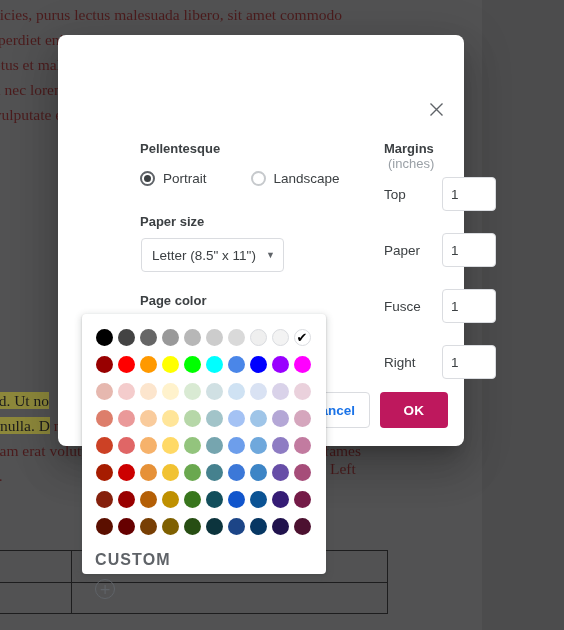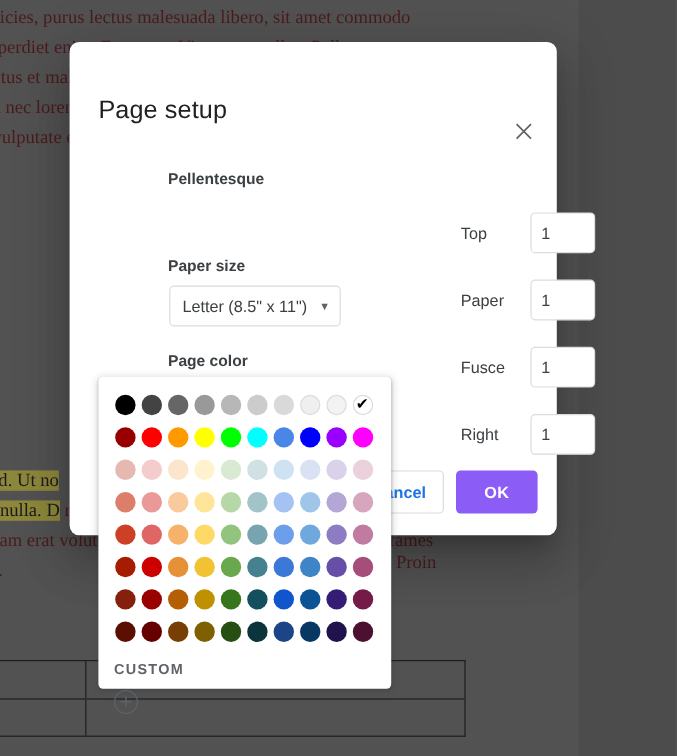--- a/index.html
+++ b/index.html
@@ -177,21 +177,21 @@
     min-width: 64px; height: 36px;
     border: 1px solid #dadce0; border-radius: 4px;
     background: #fff;
     color: #1a73e8; font-size: 13.5px; font-weight: bold;
     padding: 0 14px; cursor: pointer;
     font-family: "Liberation Sans", sans-serif;
   }
   #ok-button {
     min-width: 68px; height: 36px;
     border: none; border-radius: 4px;
-    background: #8b5cf6; color: #fff;
+    background: #be185d; color: #fff;
     font-size: 13.5px; font-weight: bold;
     padding: 0 18px; cursor: pointer;
     font-family: "Liberation Sans", sans-serif;
     letter-spacing: .3px;
   }
   #setdefault-button {
     position: absolute; left: 82px; bottom: 18px;
     height: 36px; border: none; background: transparent;
     color: #1a73e8; font-size: 13.5px; font-weight: bold;
     cursor: pointer; padding: 0 8px;
@@ -226,21 +226,21 @@
     position: relative;
     display: flex; align-items: center; justify-content: center;
   }
   .swatch.bordered { border: 1px solid #dadce0; }
   .check-glyph {
     font-size: 13px; color: #000; line-height: 1;
     font-family: "DejaVu Sans", sans-serif;
   }
   #custom-label {
     margin: 14px 0 10px 13px;
-    font-size: 12px; font-weight: bold;
+    font-size: 16px; font-weight: bold;
     letter-spacing: 1.1px;
     color: #5f6368;
   }
   #custom-add-button {
     margin: 7px 0 0 13px;
     width: 20px; height: 20px; border-radius: 50%;
     border: 1.4px solid #5f6368;
     color: #5f6368;
     display: flex; align-items: center; justify-content: center;
     font-size: 14px; line-height: 1;
@@ -258,61 +258,76 @@
 netus et malesuada fames ac turpis egestas. Proin pede
 an nec lorem. Nunc lectus pede, ultrices a, auctor non,
 , vulputate eget, arcu. In enim justo, rhoncus ut,</div>
 
     <div class="doc-text" id="doc-para-mid"><span class="hl">end. Ut no</span>
 <span class="hl">er nulla. D</span><span> metus, in faucibus
 quam erat volutpat
 na.</span></div>
 
     <div class="doc-text" id="doc-word-lectus">fames</div>
-    <div class="doc-text" id="doc-word-proin">Proin</div>
+    <div class="doc-text" id="doc-word-proin">Left</div>
 
     <div id="doc-table">
       <div class="tbl-row">
         <div class="tbl-cell-narrow"></div>
         <div class="tbl-cell-wide"></div>
       </div>
       <div class="tbl-row last">
         <div class="tbl-cell-narrow"></div>
         <div class="tbl-cell-wide"></div>
       </div>
     </div>
   </div>
 </div>
 
 <div id="scrim"></div>
 
 <div id="dialog">
 
-  <div id="dialog-title">Page setup</div>
 
   <div id="close-button">
     <svg width="15" height="15" viewBox="0 0 15 15">
       <path d="M1.5 1.5 L13.5 13.5 M13.5 1.5 L1.5 13.5" stroke="#5f6368" stroke-width="1.4" fill="none"></path>
     </svg>
   </div>
 
   <div class="section-label" id="orientation-label">Pellentesque</div>
+  <div id="orientation-row">
+    <div class="radio-item">
+      <span class="radio-ring">
+        <span class="radio-dot"></span>
+      </span>
+      <span>Portrait</span>
+    </div>
+    <div class="radio-item">
+      <span class="radio-ring off"></span>
+      <span>Landscape</span>
+    </div>
+  </div>
 
   <div class="section-label" id="papersize-label">Paper size</div>
   <div id="papersize-select">
     <span>Letter (8.5" x 11")</span>
     <span id="papersize-caret">▼</span>
   </div>
 
   <div class="section-label" id="pagecolor-label">Page color</div>
   <div id="pagecolor-button">
     <span id="pagecolor-swatch"></span>
     <span id="pagecolor-caret">▲</span>
   </div>
 
+  <div class="section-label" id="margins-label">
+    <span>Margins</span>
+    <span id="margins-unit">(inches)</span>
+  </div>
   <div id="margins-grid">
     <div class="margin-row">
       <span class="margin-name">Top</span>
       <input class="margin-input" type="text" value="1" style="">
     </div>
     <div class="margin-row">
       <span class="margin-name">Paper</span>
       <input class="margin-input" type="text" value="1" style="">
     </div>
     <div class="margin-row">

